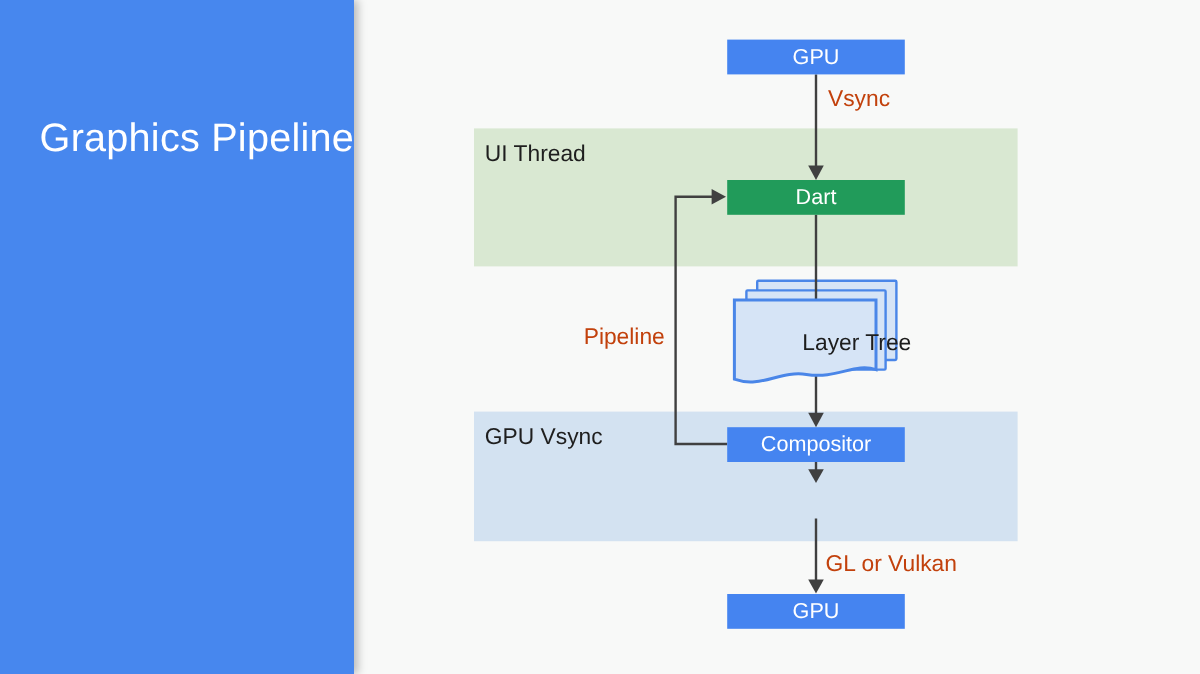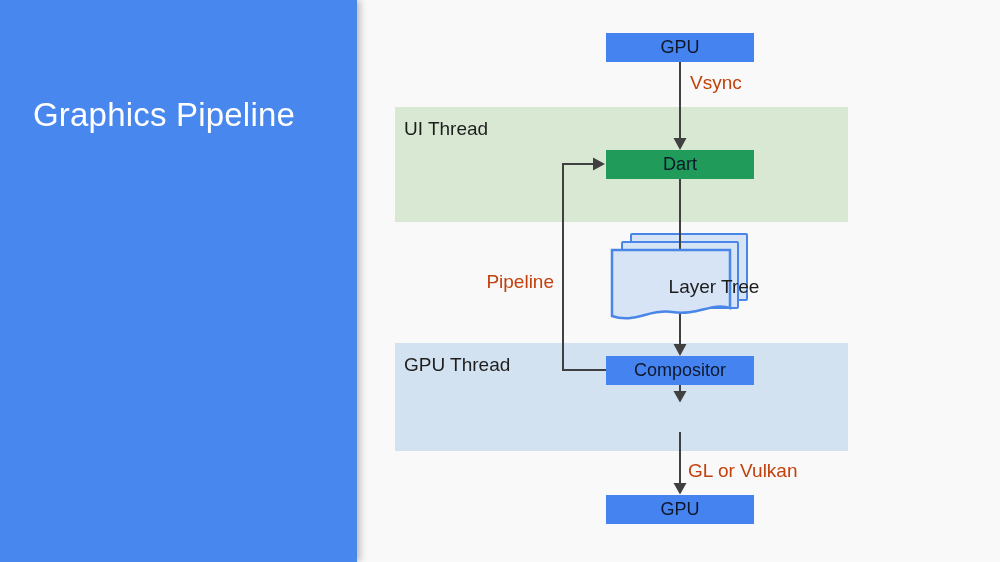--- a/index.html
+++ b/index.html
@@ -7,34 +7,34 @@
     --band-green:#d9e8d2; --band-blue:#d3e2f1;
     --doc-fill:#d6e4f6; --doc-border:#4a86e8;
     --line:#404040; --background:#f8f9f8; --label:#1e1e1e;
   }
   *{margin:0;padding:0;box-sizing:border-box;}
   html,body{width:1000px;height:562px;overflow:hidden;}
   body{font-family:"Liberation Sans","DejaVu Sans",sans-serif;background:#e0e0e0;}
   .slide{position:relative;width:1000px;height:562px;background:var(--background);overflow:hidden;}
 
   
-  .sidebar{position:absolute;left:0;top:0;width:357px;height:562px;background:var(--sidebar);
+  .sidebar{position:absolute;left:0;top:0;width:295px;height:562px;background:var(--sidebar);
            box-shadow:3px 0 7px rgba(0,0,0,0.25);z-index:10;}
   .slide-title{position:absolute;left:33px;top:96px;color:#ffffff;font-size:33px;font-weight:400;
                letter-spacing:.2px;white-space:nowrap;}
 
   
   .band{position:absolute;left:395px;width:453px;z-index:1;}
   .band-ui{top:107px;height:115px;background:var(--band-green);}
   .band-gpu{top:343px;height:108px;background:var(--band-blue);}
   .band-label{position:absolute;left:9px;top:11px;font-size:19px;color:var(--label);white-space:nowrap;}
 
   
   .node{position:absolute;left:606px;width:148px;height:29px;display:flex;align-items:center;
-        justify-content:center;color:#0f172a;font-size:18px;z-index:5;white-space:nowrap;}
+        justify-content:center;color:#ffffff;font-size:18px;z-index:5;white-space:nowrap;}
   .node-blue{background:var(--box-blue);}
   .node-green{background:var(--box-green);}
   .n-gpu-top{top:33px;}
   .n-dart{top:150px;}
   .n-compositor{top:356px;}
   .n-skia{top:403px;}
   .n-gpu-bottom{top:495px;}
 
   
   svg.arrows{position:absolute;left:0;top:0;width:1000px;height:562px;z-index:3;}
@@ -64,21 +64,21 @@
 <div class="slide">
 
   <div class="sidebar">
     <div class="slide-title">Graphics Pipeline</div>
   </div>
 
   <div class="band band-ui">
     <span class="band-label">UI Thread</span>
   </div>
   <div class="band band-gpu">
-    <span class="band-label">GPU Thread</span>
+    <span class="band-label">GPU Vsync</span>
   </div>
 
   <div class="doc doc-back"></div>
   <div class="doc doc-mid"></div>
 
   <svg class="arrows" viewBox="0 0 1000 562" aria-hidden="true">
 
     <path class="l" d="M680,62 L680,140"></path>
     <path class="h" d="M680,150 L673.5,138 L686.5,138 Z"></path>
 

